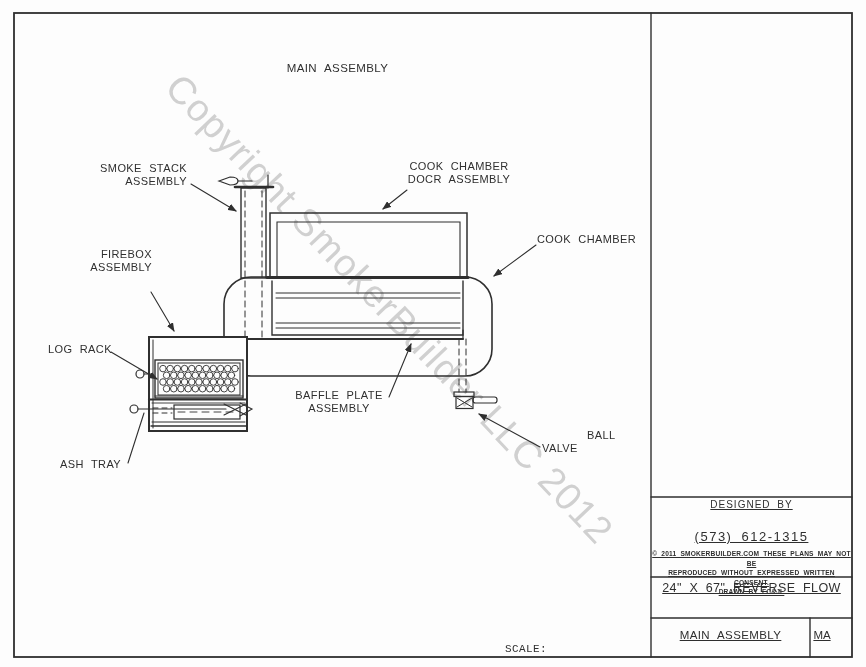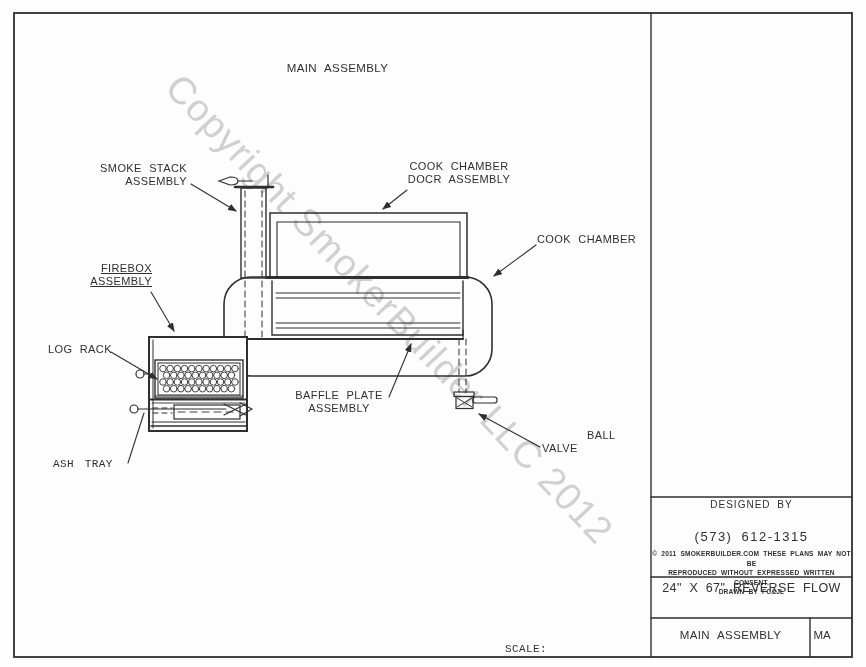--- a/index.html
+++ b/index.html
@@ -21,21 +21,21 @@
   .cad{
     position:absolute;z-index:3;
     font-size:11px;line-height:13px;
     letter-spacing:.4px;word-spacing:.35em;
     white-space:nowrap;color:#2f2f2f;
   }
   .cad div{white-space:nowrap;}
   .r{text-align:right;}
   .c{text-align:center;}
   
-  .tb{position:absolute;z-index:3;left:651px;width:201px;text-align:center;color:#2f2f2f;}
+  .tb{position:absolute;z-index:3;left:651px;width:201px;text-align:center;color:#2f2f2f;text-decoration:underline;}
   #tb-designed{top:499px;font-size:10px;letter-spacing:1px;word-spacing:.3em;}
   #tb-company{top:510px;font-size:16.5px;letter-spacing:1px;}
   #tb-phone{top:529px;font-size:13px;letter-spacing:1.5px;word-spacing:.3em;}
   #tb-notice{top:549px;font-size:6.6px;font-weight:700;line-height:9.5px;letter-spacing:.2px;word-spacing:2px;}
   #tb-title{top:581px;font-size:12.5px;line-height:15.5px;letter-spacing:.4px;word-spacing:.3em;}
   #tb-sheetname{top:629px;left:651px;width:159px;font-size:11.5px;letter-spacing:.4px;word-spacing:.35em;}
   #tb-sheetcode{top:629px;left:810px;width:24px;font-size:11.5px;}
 </style>
 </head>
 <body>
@@ -190,33 +190,33 @@
     <div>ASSEMBLY</div>
   </div>
 
   <div class="cad c" style="left:404px;top:160px;width:110px;">
     <div>COOK CHAMBER</div>
     <div>DOCR ASSEMBLY</div>
   </div>
 
   <div class="cad" style="left:537px;top:233px;">COOK CHAMBER</div>
 
-  <div class="cad r" style="left:86px;top:262px;width:66px;text-decoration:underline;">
+  <div class="cad r" style="left:86px;top:248px;width:66px;">
     <div>FIREBOX</div>
     <div>ASSEMBLY</div>
   </div>
 
   <div class="cad" style="left:48px;top:343px;">LOG RACK</div>
 
   <div class="cad c" style="left:294px;top:389px;width:90px;">
     <div>BAFFLE PLATE</div>
     <div>ASSEMBLY</div>
   </div>
 
-  <div class="cad" style="left:53px;top:458px;font-family:Liberation Mono, monospace;">ASH TRAY</div>
+  <div class="cad" style="left:60px;top:458px;">ASH TRAY</div>
 
   <div class="cad" style="left:587px;top:429px;">BALL</div>
   <div class="cad" style="left:542px;top:442px;">VALVE</div>
 
   <div class="cad" style="left:505px;top:643px;font-family:Liberation Mono, monospace;">SCALE:</div>
 
   <div class="tb" id="tb-designed">DESIGNED BY</div>
   <div class="tb" id="tb-phone">(573) 612-1315</div>
   <div class="tb" id="tb-notice">
     <div>© 2011 SMOKERBUILDER.COM THESE PLANS MAY NOT BE</div>

